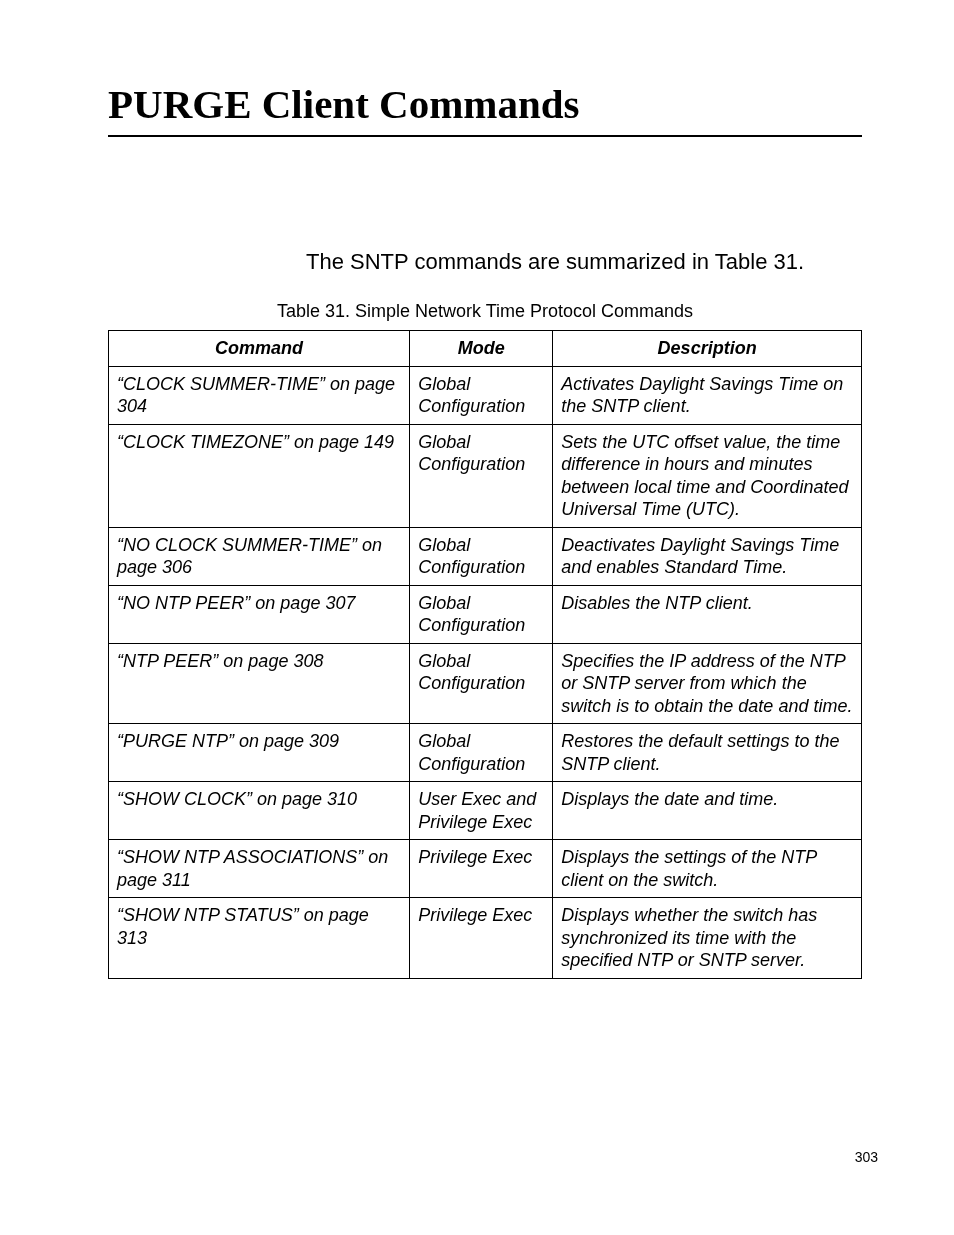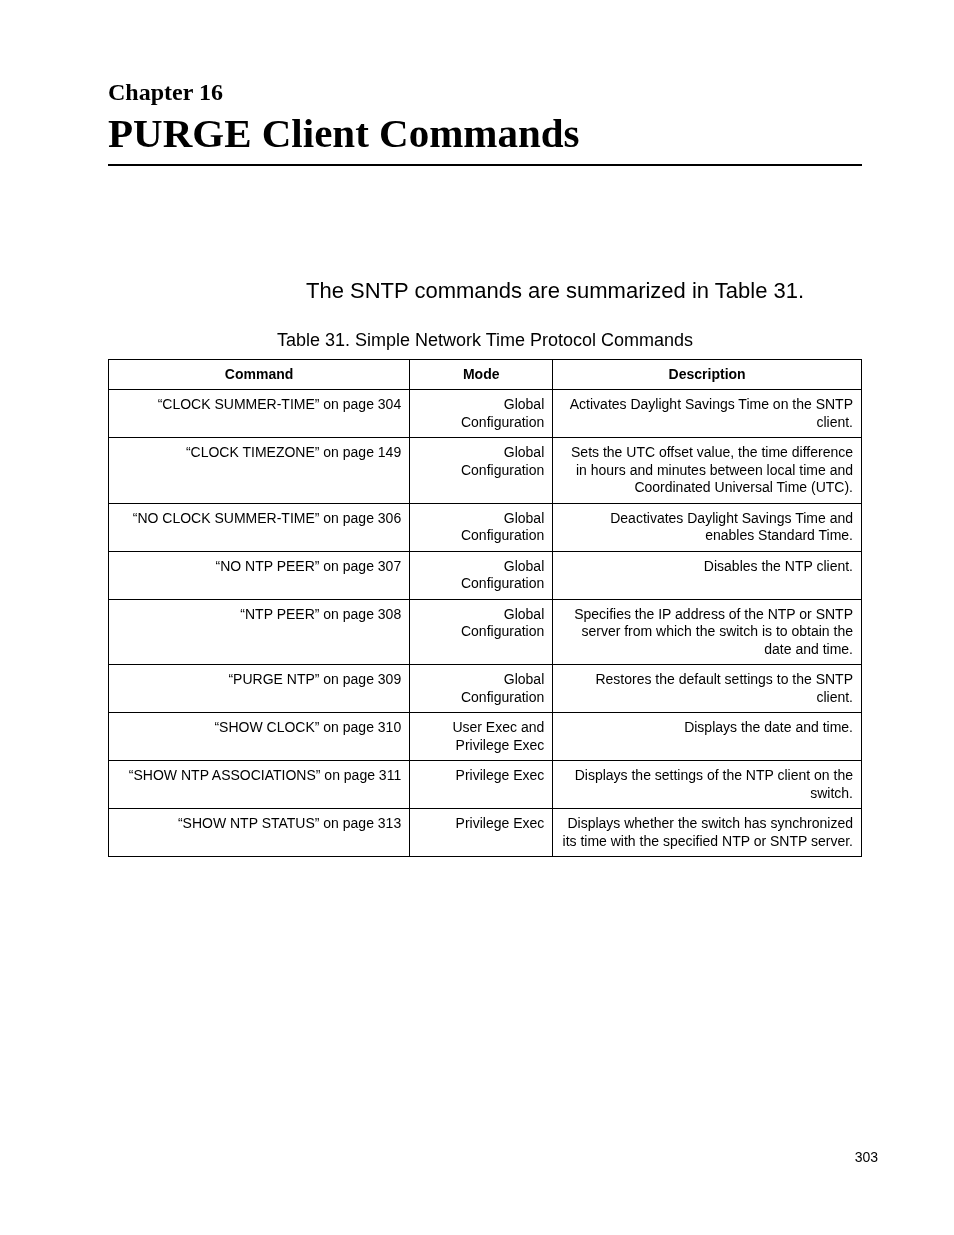--- a/index.html
+++ b/index.html
@@ -43,49 +43,49 @@
   }
   .caption {
     text-align: center;
     font-size: 18px;
     margin: 4px 0 8px 0;
   }
   table {
     width: 100%;
     border-collapse: collapse;
     table-layout: fixed;
-    font-size: 14px;
+    font-size: 18px;
+    font-style: italic;
   }
   col.c1 { width: 40%; }
   col.c2 { width: 19%; }
   col.c3 { width: 41%; }
   th, td {
     border: 1.5px solid #000;
     padding: 6px 8px 6px 8px;
     vertical-align: top;
-    text-align: right;
+    text-align: left;
     line-height: 1.25;
   }
   th {
     font-weight: bold;
     text-align: center;
   }
   .page-number {
     position: absolute;
     bottom: 70px;
     right: 76px;
     font-size: 14px;
   }
 </style>
 </head>
 <body>
 
 <div class="page">
 
-  <p class="chapter-label">Chapter 16</p>
   <p class="chapter-title">PURGE Client Commands</p>
   <hr class="rule">
 
   <p class="intro">The SNTP commands are summarized in Table 31.</p>
   <p class="caption">Table 31. Simple Network Time Protocol Commands</p>
 
   <table>
     <colgroup>
       <col class="c1">
         <col class="c2">

